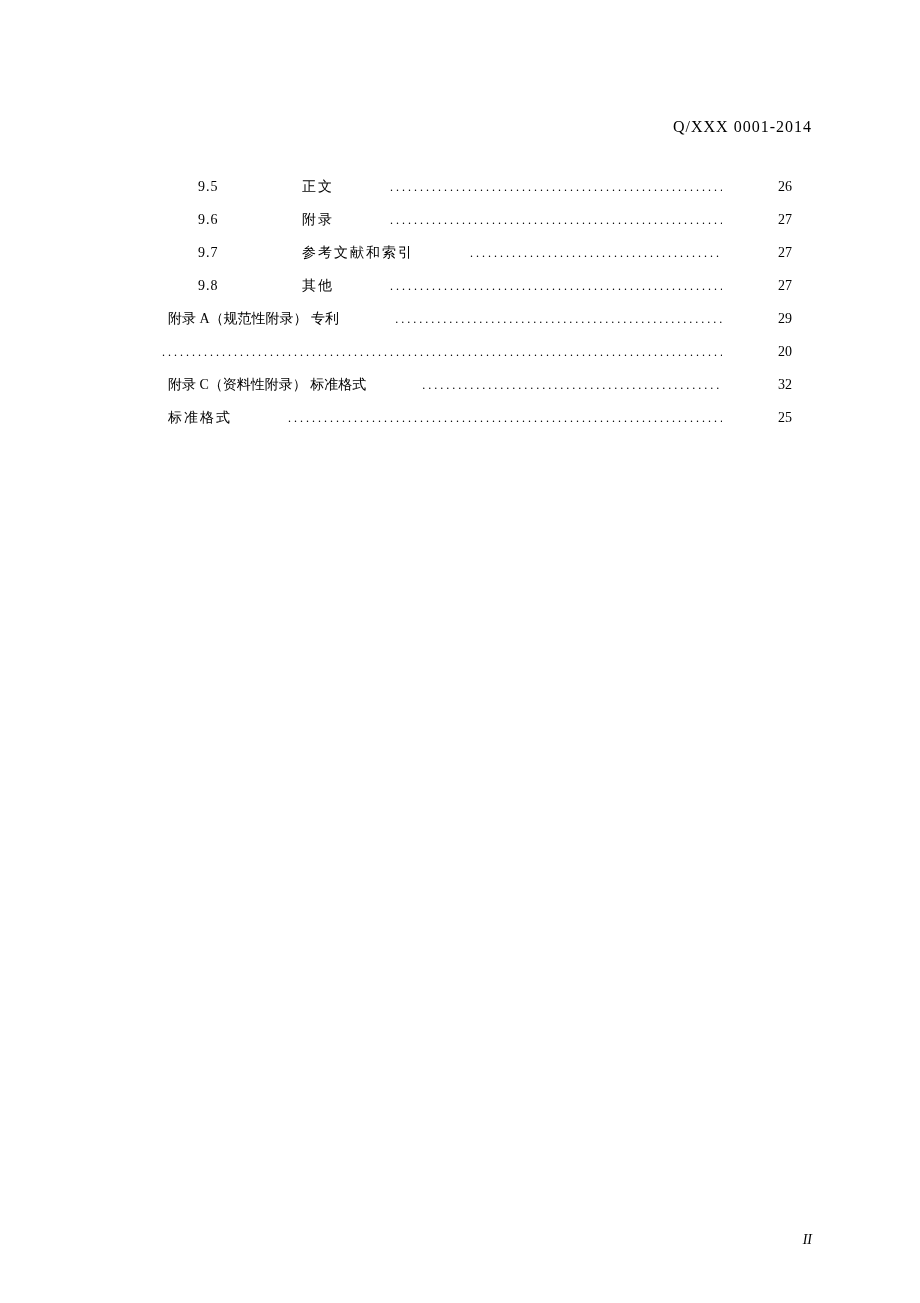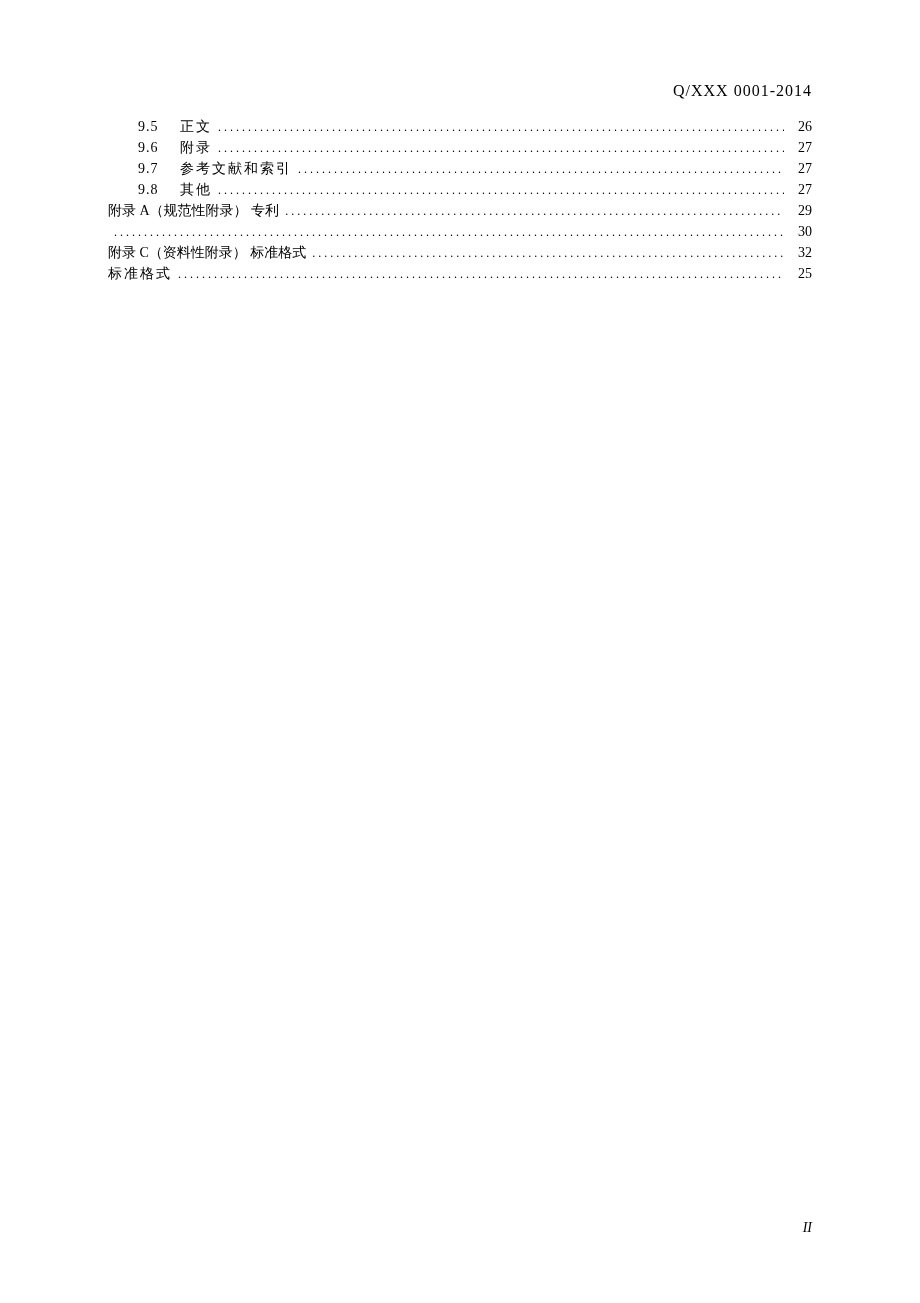--- a/index.html
+++ b/index.html
@@ -1,16 +1,16 @@
 <!DOCTYPE html>
 <html><head>
   <meta charset="utf-8">
   <style>
     * {
-      margin: 0;
+      margin: 12px;
       padding: 0;
       box-sizing: border-box;
     }
     body {
       width: 920px;
       height: 1303px;
       background: #ffffff;
       font-family: "SimSun", "宋体", serif;
       font-size: 14px;
       color: #000000;
@@ -28,20 +28,21 @@
       top: 116px;
       left: 108px;
       right: 108px;
     }
     .toc-entry {
       display: flex;
       align-items: baseline;
       line-height: 21px;
       height: 21px;
       white-space: nowrap;
+      gap: 38px;
     }
     .toc-entry.indented {
       padding-left: 30px;
     }
     .toc-number {
       min-width: 42px;
       letter-spacing: 1px;
     }
     .toc-title {
       flex-shrink: 0;
@@ -55,21 +56,20 @@
       flex: 1;
       overflow: hidden;
       margin: 0 6px;
       letter-spacing: 3px;
       color: #000;
       font-size: 12px;
     }
     .toc-page {
       flex-shrink: 0;
       min-width: 22px;
-      text-align: right;
     }
     .page-footer {
       position: absolute;
       bottom: 67px;
       right: 108px;
       font-size: 14px;
       font-family: "Times New Roman", serif;
       font-style: italic;
     }
   </style>
@@ -105,21 +105,21 @@
       <span class="toc-dots"> ........................................................................................................................................................................................................</span>
       <span class="toc-page">27</span>
     </div>
     <div class="toc-entry">
       <span class="toc-title-compact">附录 A（规范性附录） 专利</span>
       <span class="toc-dots"> ........................................................................................................................................................................................................</span>
       <span class="toc-page">29</span>
     </div>
     <div class="toc-entry">
       <span class="toc-dots"> ........................................................................................................................................................................................................</span>
-      <span class="toc-page">30</span>
+      <span class="toc-page">20</span>
     </div>
     <div class="toc-entry">
       <span class="toc-title-compact">附录 C（资料性附录） 标准格式</span>
       <span class="toc-dots"> ........................................................................................................................................................................................................</span>
       <span class="toc-page">32</span>
     </div>
     <div class="toc-entry">
       <span class="toc-title">标准格式</span>
       <span class="toc-dots"> ........................................................................................................................................................................................................</span>
       <span class="toc-page">25</span>

